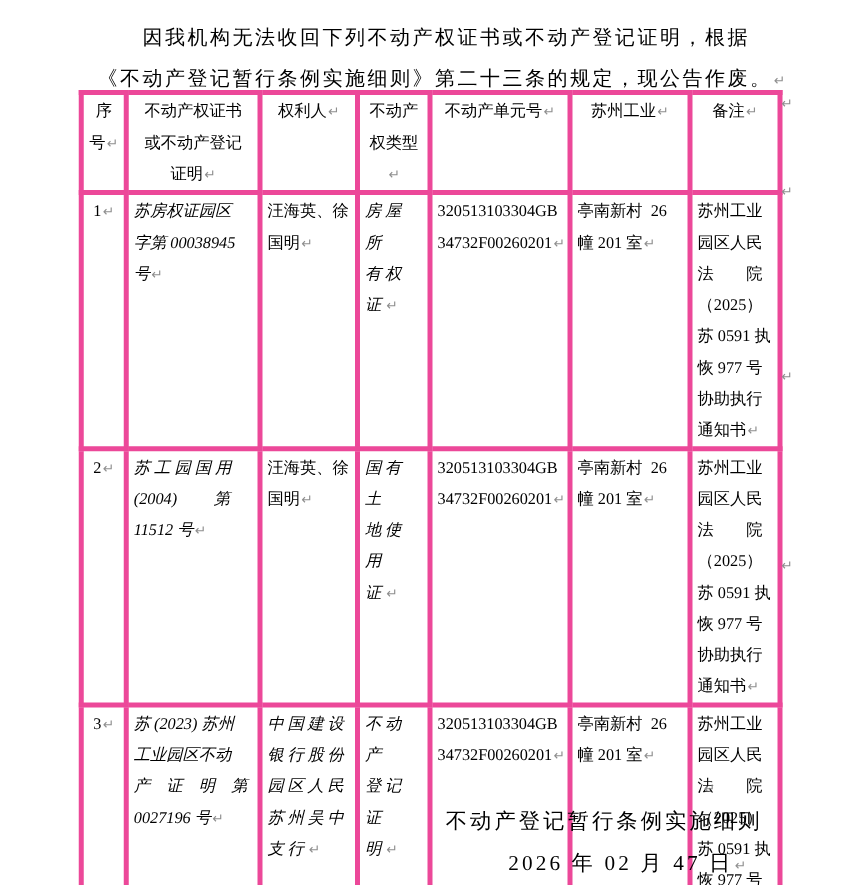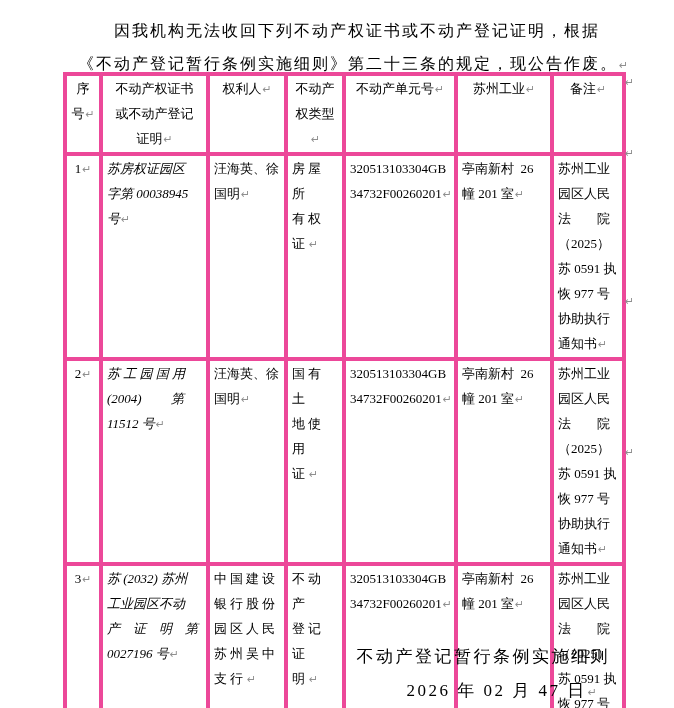--- a/index.html
+++ b/index.html
@@ -31,21 +31,21 @@
     vertical-align: top;
     font-size: 13px;
     line-height: 25px;
     padding: 0 4px;
     overflow: hidden;
   }
   td.hdr { text-align: center; line-height: 25px; padding-top: 5px; }
   td.seq { text-align: center; line-height: 18px; padding-top: 5px; }
   td.cert { line-height: 18px; padding-top: 5px; font-style: italic; }
   td.remark { line-height: 18px; padding: 4px 2px 3px 3px; }
-  td.sp { letter-spacing: 3px; }
+  td.sp { letter-spacing: 3px; font-style: italic; }
   td.unit { padding: 3px 3px; margin-left: 28px; }
   .rowmark { position: absolute; left: 625px; color: #8f8f8f; font-size: 11px; font-family: "DejaVu Sans", sans-serif; }
   .footer {
     position: absolute; top: 640px; right: 64px;
     text-align: right; font-size: 17px; letter-spacing: 2.5px; line-height: 34px;
   }
   .footer .date-line { padding-right: 13px; }
   .lonely-mark { position: absolute; left: 563px; top: 624px; color: #8f8f8f; font-size: 11px; font-family: "DejaVu Sans", sans-serif; }
 </style>
 </head>
@@ -119,21 +119,21 @@
 园区人民
 法　　院
 （2025）
 苏 0591 执
 恢 977 号
 协助执行
 通知书</span><span class="pm">↵</span></td>
   </tr>
   <tr style="height:147px;">
     <td class="seq"><span class="prewrap">3</span><span class="pm">↵</span></td>
-    <td class="cert"><span class="prewrap">苏 (2032) 苏州
+    <td class="cert"><span class="prewrap">苏 (2023) 苏州
 工业园区不动
 产　证　明　第
 0027196 号</span><span class="pm">↵</span></td>
     <td class="sp"><span class="prewrap">中国建设
 银行股份
 园区人民
 苏州吴中
 支行</span><span class="pm">↵</span></td>
     <td class="sp"><span class="prewrap">不动产
 登记证

